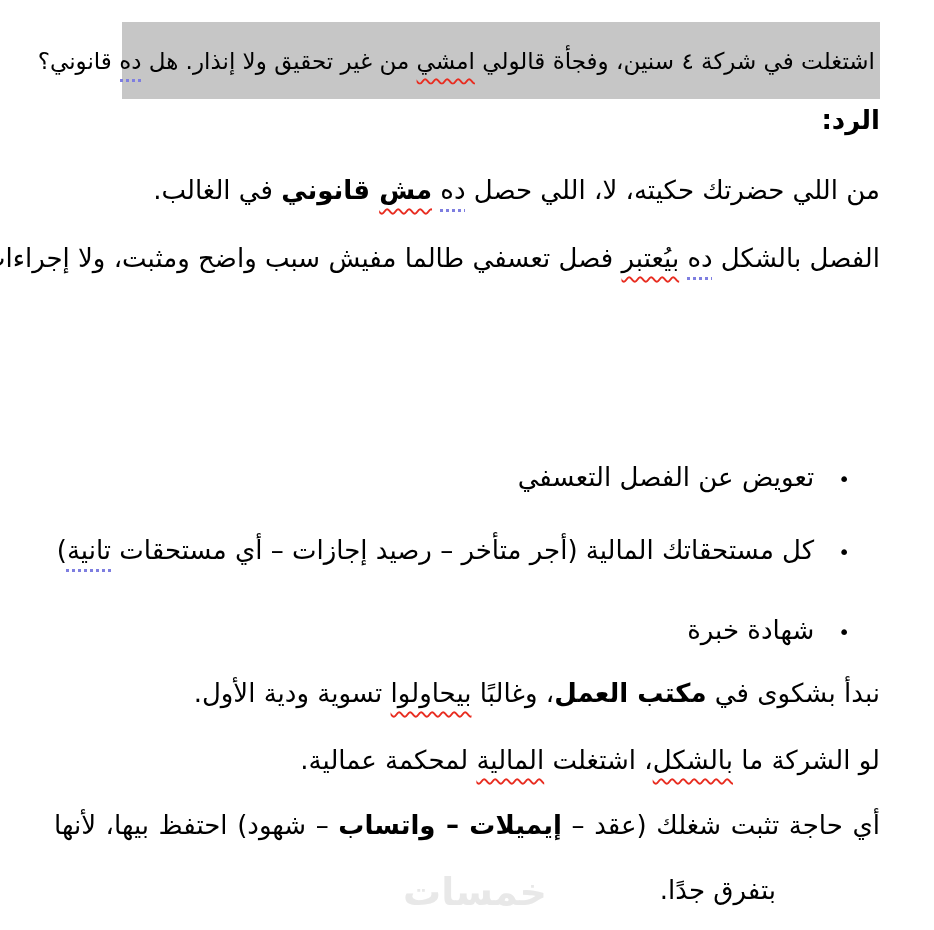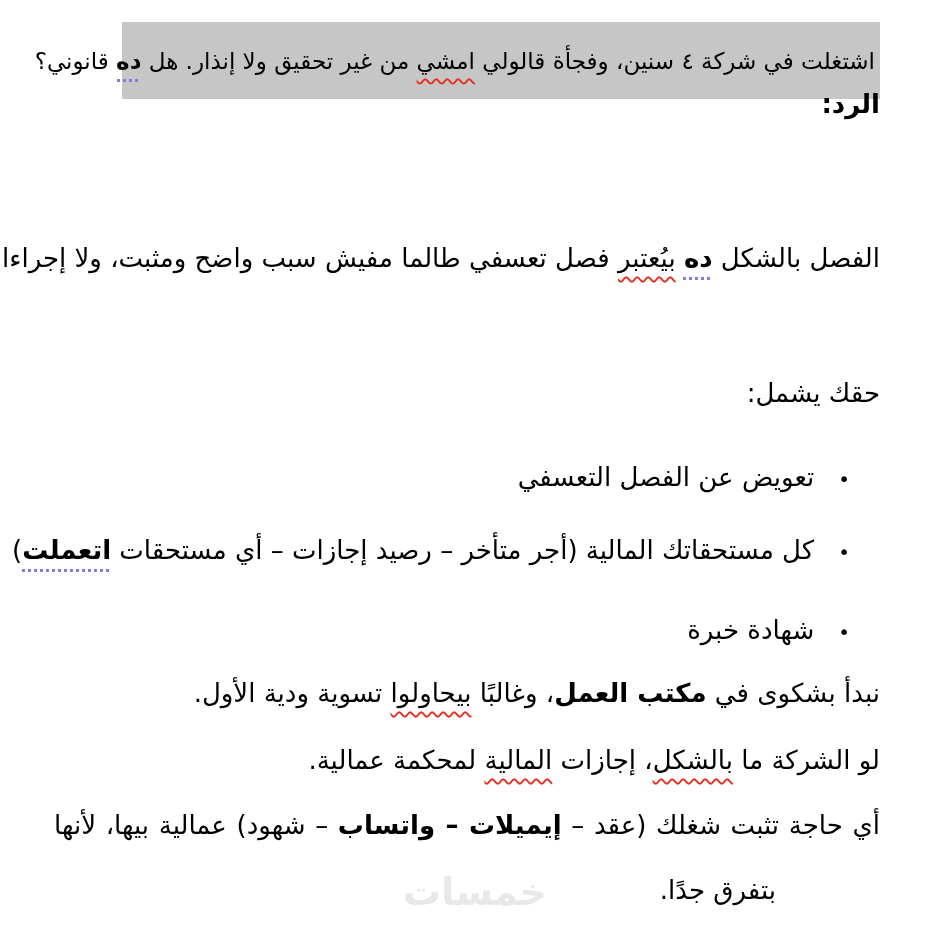--- a/index.html
+++ b/index.html
@@ -25,21 +25,20 @@
     text-decoration-skip-ink: none;
   }
   
   .dotted {
     text-decoration-line: underline;
     text-decoration-style: dotted;
     text-decoration-color: var(--gram, #7e7ee0);
     text-decoration-thickness: 3px;
     text-underline-offset: 10px;
     text-decoration-skip-ink: none;
-    font-weight: bold;
   }
   .line {
     position: absolute;
     right: 54px;
     height: 44px;
     line-height: 44px;
     white-space: nowrap;
     text-align: right;
   }
   .just {
@@ -88,44 +87,44 @@
 </style>
 </head>
 <body>
 
 <div class="page">
 
   <div class="q-block">
     <div class="q-text"><span>اشتغلت في شركة ٤ سنين، وفجأة قالولي </span><span class="wavy">امشي</span><span> من غير تحقيق ولا إنذار. هل </span><span class="dotted">ده</span><span> قانوني؟</span></div>
   </div>
 
-  <div class="line" style="top:82px"><span class="bold">الرد:</span></div>
+  <div class="line" style="top:98px"><span class="bold">الرد:</span></div>
 
+  <div class="line" style="top:168px"><span>من اللي حضرتك حكيته، لا، اللي حصل </span><span class="dotted">ده</span><span> </span><span class="bold wavy">مش</span><span class="bold"> </span><span class="bold">قانوني</span><span> في الغالب.</span></div>
 
   <div class="line just" style="top:236px"><span>الفصل بالشكل </span><span class="dotted">ده</span><span> </span><span class="wavy">بيُعتبر</span><span> فصل تعسفي طالما مفيش سبب واضح ومثبت، ولا إجراءات</span></div>
 
-  <div class="line" style="top:371px"><span>حقك يشمل:</span></div>
 
   <div class="line bullet" style="top:455px">
     <span class="dot">•</span>
     <span><span>تعويض عن الفصل التعسفي</span></span>
   </div>
 
   <div class="line bullet" style="top:528px">
     <span class="dot">•</span>
-    <span><span>كل مستحقاتك المالية (أجر متأخر – رصيد إجازات – أي مستحقات </span><span class="dotted">اتعملت</span><span>)</span></span>
+    <span><span>كل مستحقاتك المالية (أجر متأخر – رصيد إجازات – أي مستحقات </span><span class="dotted">تانية</span><span>)</span></span>
   </div>
 
   <div class="line bullet" style="top:608px">
     <span class="dot">•</span>
     <span><span>شهادة خبرة</span></span>
   </div>
 
   <div class="line" style="top:671px"><span>نبدأ بشكوى في </span><span class="bold">مكتب العمل</span><span>، وغالبًا </span><span class="wavy">بيحاولوا</span><span> تسوية ودية الأول.</span></div>
 
-  <div class="line" style="top:738px"><span>لو الشركة ما </span><span class="wavy">بالشكل</span><span>، إجازات </span><span class="wavy">المالية</span><span> لمحكمة عمالية.</span></div>
+  <div class="line" style="top:738px"><span>لو الشركة ما </span><span class="wavy">بالشكل</span><span>، اشتغلت </span><span class="wavy">المالية</span><span> لمحكمة عمالية.</span></div>
 
-  <div class="line just" style="top:803px"><span>أي حاجة تثبت شغلك (عقد – </span><span class="bold">إيميلات</span><span class="bold"> – </span><span class="bold">واتساب</span><span> – شهود) عمالية بيها، لأنها</span></div>
+  <div class="line just" style="top:803px"><span>أي حاجة تثبت شغلك (عقد – </span><span class="bold">إيميلات</span><span class="bold"> – </span><span class="bold">واتساب</span><span> – شهود) احتفظ بيها، لأنها</span></div>
   <div class="line" style="top:868px; right:158px"><span>بتفرق جدًا.</span></div>
 
   <div class="watermark">خمسات</div>
 
 </div>
 
 </body></html>

